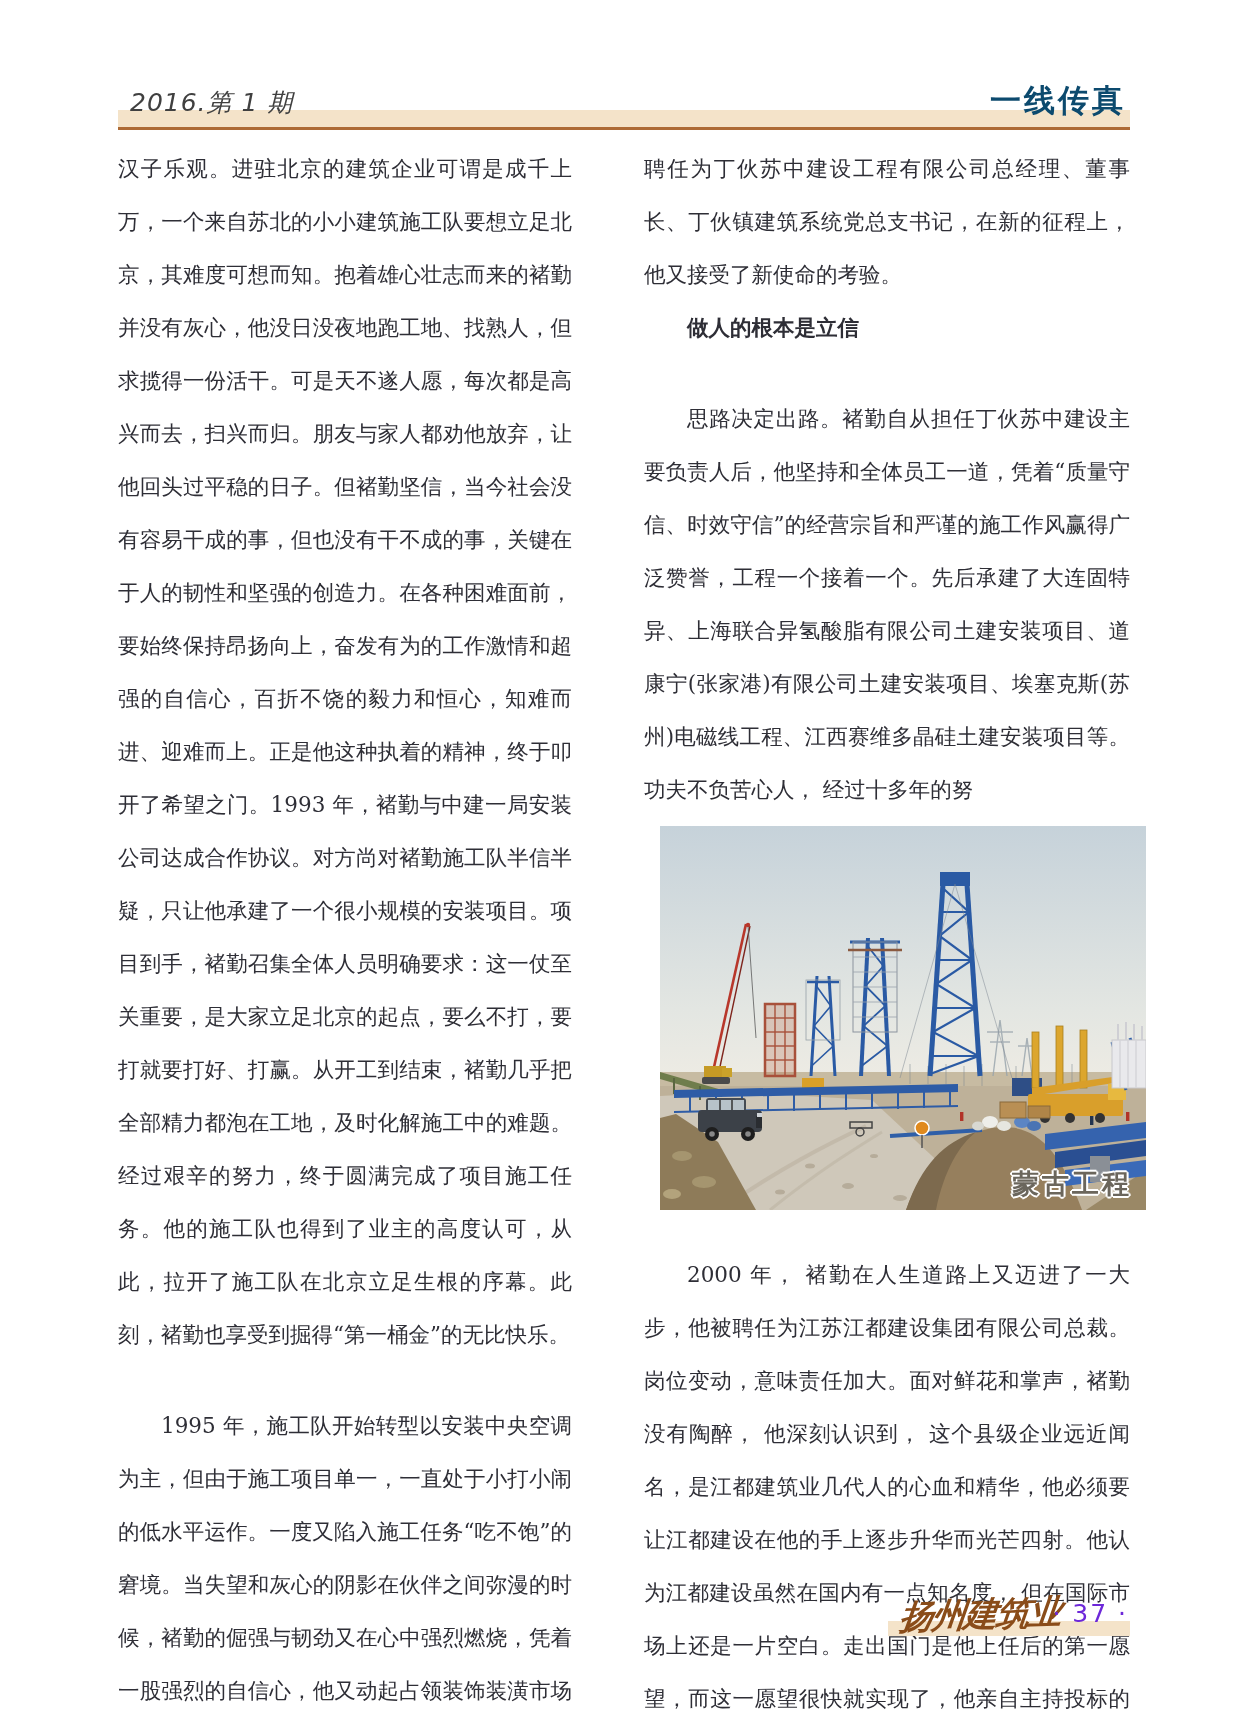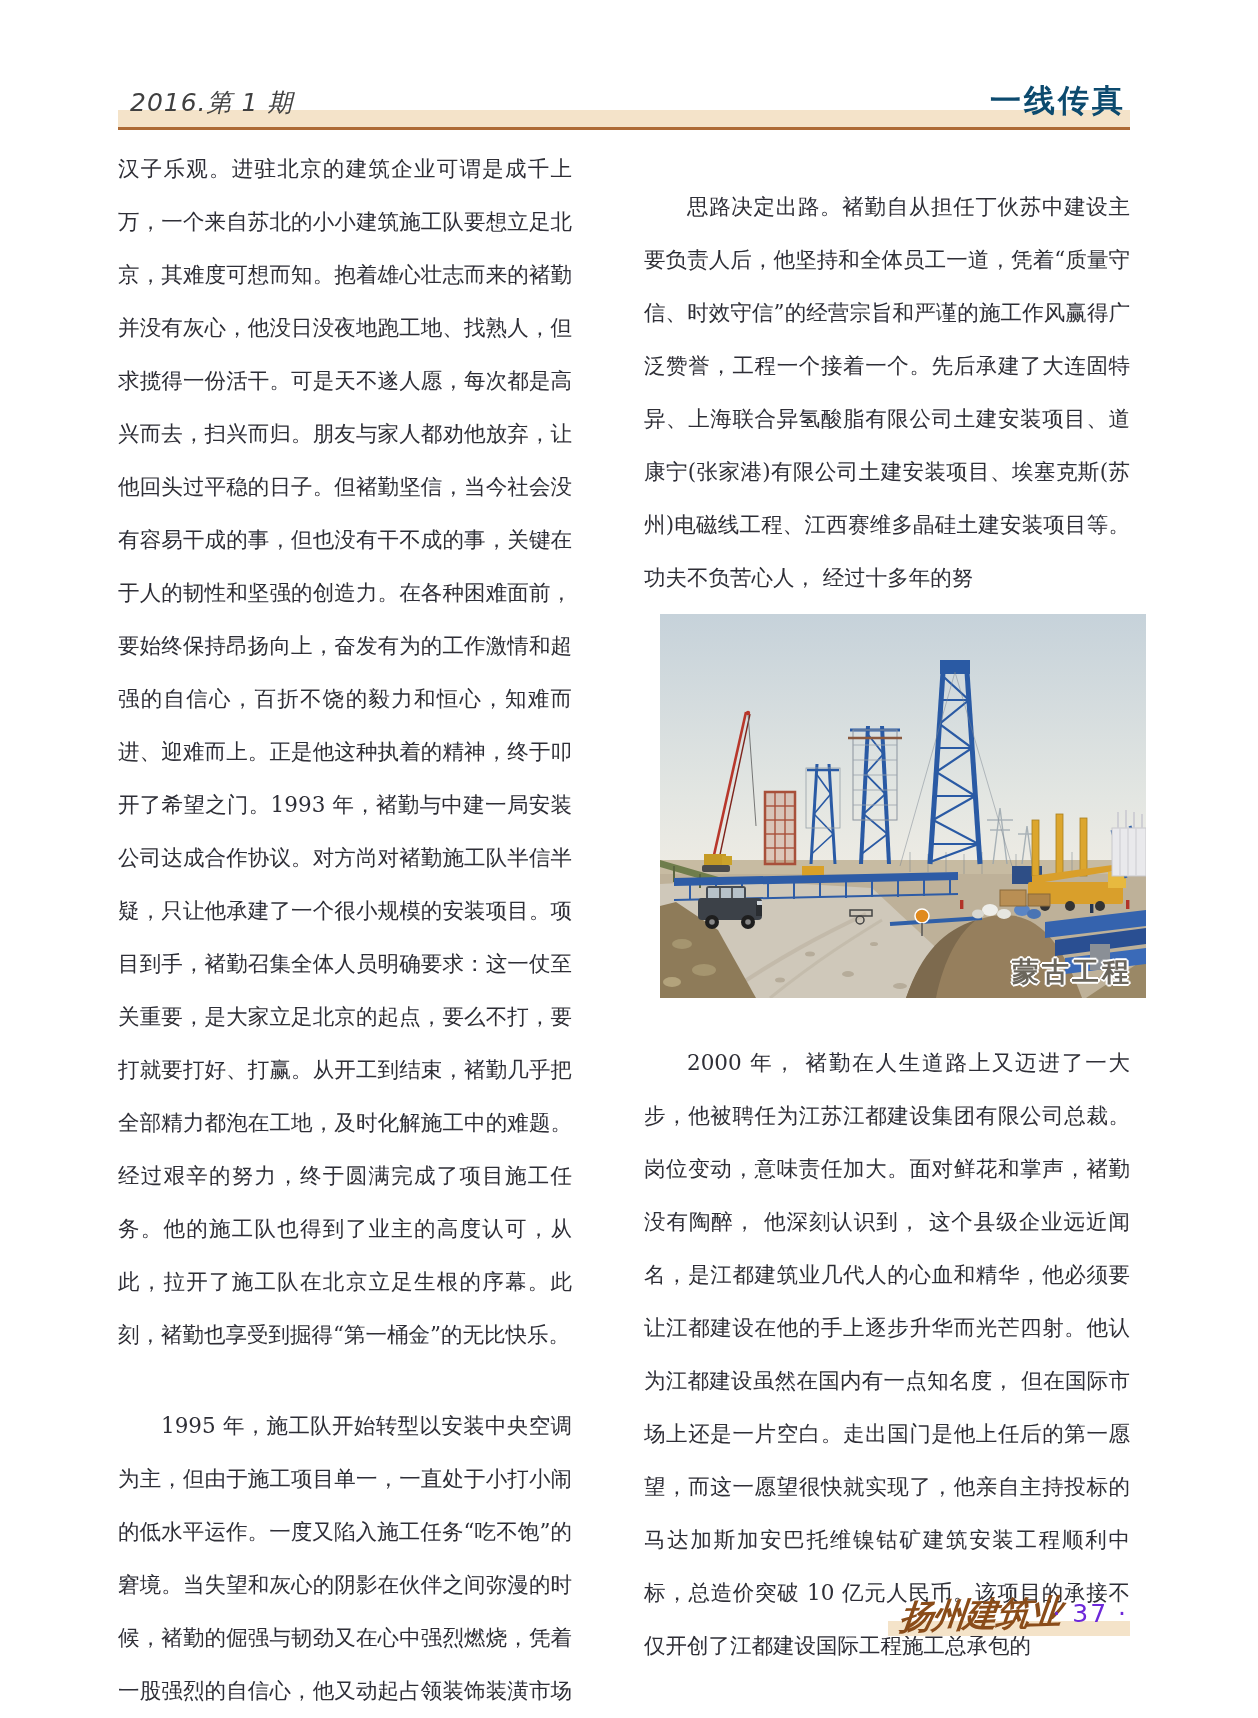--- a/index.html
+++ b/index.html
@@ -58,20 +58,22 @@
 
   <div class="columns">
 
     <div class="col-left">
       <p>汉子乐观。进驻北京的建筑企业可谓是成千上万，一个来自苏北的小小建筑施工队要想立足北京，其难度可想而知。抱着雄心壮志而来的褚勤并没有灰心，他没日没夜地跑工地、找熟人，但求揽得一份活干。可是天不遂人愿，每次都是高兴而去，扫兴而归。朋友与家人都劝他放弃，让他回头过平稳的日子。但褚勤坚信，当今社会没有容易干成的事，但也没有干不成的事，关键在于人的韧性和坚强的创造力。在各种困难面前，要始终保持昂扬向上，奋发有为的工作激情和超强的自信心，百折不饶的毅力和恒心，知难而进、迎难而上。正是他这种执着的精神，终于叩开了希望之门。1993 年，褚勤与中建一局安装公司达成合作协议。对方尚对褚勤施工队半信半疑，只让他承建了一个很小规模的安装项目。项目到手，褚勤召集全体人员明确要求：这一仗至关重要，是大家立足北京的起点，要么不打，要打就要打好、打赢。从开工到结束，褚勤几乎把全部精力都泡在工地，及时化解施工中的难题。经过艰辛的努力，终于圆满完成了项目施工任务。他的施工队也得到了业主的高度认可，从此，拉开了施工队在北京立足生根的序幕。此刻，褚勤也享受到掘得“第一桶金”的无比快乐。</p>
       <p class="indent">1995 年，施工队开始转型以安装中央空调为主，但由于施工项目单一，一直处于小打小闹的低水平运作。一度又陷入施工任务“吃不饱”的窘境。当失望和灰心的阴影在伙伴之间弥漫的时候，褚勤的倔强与韧劲又在心中强烈燃烧，凭着一股强烈的自信心，他又动起占领装饰装潢市场的点子。因为，他认为房产市场的火爆，必将带来装饰装潢市场的兴旺。可当他找一个单位洽谈业务时，人家还是那句话：“你们能行吗？”为了让业主放心，褚勤提出一个十分大胆的建议：“我们先做一个样板间，如果你们有一点不满意，我们推倒重来，分文不取。”如此硬招，不得不使业主折服。就这样，没多久，褚勤的装潢施工队已是门庭若市，全年施工产值已达 7000 多万元。</p>
       <p class="indent">褚勤闯荡市场取得成功的信息传回家乡后，丁伙镇党委邀请他回家乡工作。1998 年，褚勤被</p>
     </div>
 
     <div class="col-right">
+      <p>聘任为丁伙苏中建设工程有限公司总经理、董事长、丁伙镇建筑系统党总支书记，在新的征程上，他又接受了新使命的考验。</p>
+      <p class="subheading">做人的根本是立信</p>
       <p class="indent">思路决定出路。褚勤自从担任丁伙苏中建设主要负责人后，他坚持和全体员工一道，凭着“质量守信、时效守信”的经营宗旨和严谨的施工作风赢得广泛赞誉，工程一个接着一个。先后承建了大连固特异、上海联合异氢酸脂有限公司土建安装项目、道康宁(张家港)有限公司土建安装项目、埃塞克斯(苏州)电磁线工程、江西赛维多晶硅土建安装项目等。功夫不负苦心人， 经过十多年的努</p>
 
       <div class="photo">
         <svg viewBox="0 0 486 384" width="486" height="384" xmlns="http://www.w3.org/2000/svg">
           <defs>
             <linearGradient id="sky" x1="0" y1="0" x2="0" y2="1">
               <stop offset="0" stop-color="#c6d2da"></stop>
               <stop offset="0.7" stop-color="#e3e6e2"></stop>
               <stop offset="1" stop-color="#efece4"></stop>
             </linearGradient>

